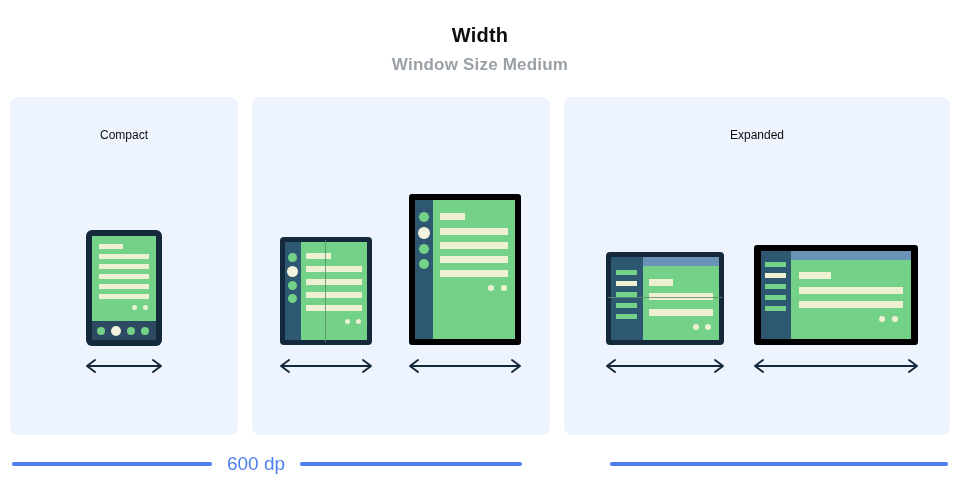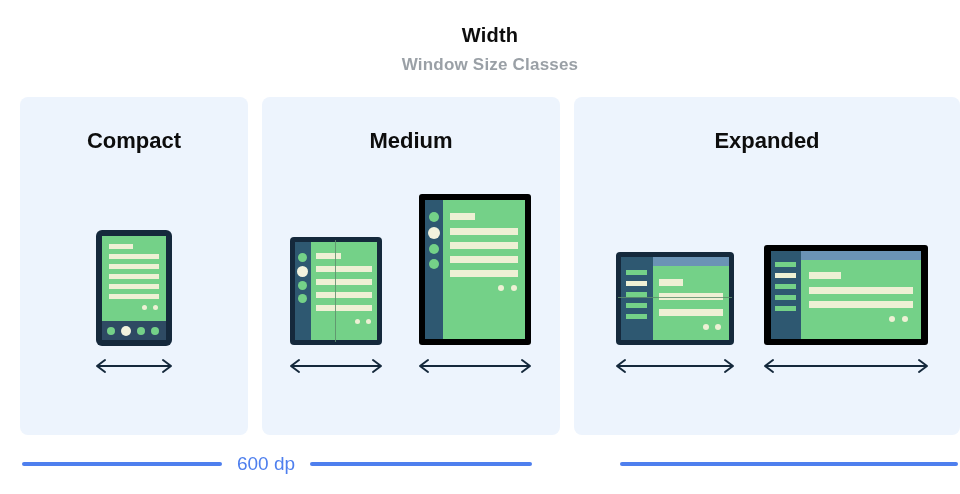--- a/index.html
+++ b/index.html
@@ -3,40 +3,40 @@
 <meta charset="utf-8">
 <style>
   html,body{margin:0;padding:0;}
   body{
     width:960px;height:494px;
     background:#ffffff;
     font-family:"Liberation Sans", sans-serif;
     overflow:hidden;
     position:relative;
   }
-  .stage{position:absolute;left:10px;top:0;width:856px;height:494px;}
+  .stage{position:absolute;left:0;top:0;width:856px;height:494px;}
 
   
   .title{
     position:absolute;left:0;top:24px;width:960px;text-align:center;
     font-size:20px;font-weight:bold;color:#0d0d0d;letter-spacing:.2px;
   }
   .subtitle{
     position:absolute;left:0;top:55px;width:960px;text-align:center;
     font-size:17px;font-weight:bold;color:#9aa0a6;letter-spacing:.2px;
   }
 
   
   .panel{
     position:absolute;top:97px;height:338px;
     background:#edf4fd;border-radius:8px;
   }
   .panel-label{
     position:absolute;top:31px;left:0;width:100%;text-align:center;
-    font-size:22px;font-weight:bold;color:#0d0d0d;
+    font-size:12px;font-weight:normal;color:#0d0d0d;
   }
   #panel-compact{left:10px;width:228px;}
   #panel-medium{left:252px;width:298px;}
   #panel-expanded{left:564px;width:386px;border-radius:8px;}
 
   
   .device{position:absolute;}
   .frame{position:absolute;left:0;top:0;width:100%;height:100%;box-sizing:border-box;}
   .screen{position:absolute;background:#74d188;overflow:hidden;}
   .rail{position:absolute;background:#2e5871;}
@@ -58,21 +58,21 @@
     position:absolute;top:453px;font-size:19px;font-weight:normal;color:#4e7fee;
     text-align:center;
   }
 </style>
 </head>
 <body>
 
 <div class="stage">
 
   <div class="title">Width</div>
-  <div class="subtitle">Window Size Classes</div>
+  <div class="subtitle">Window Size Medium</div>
 
   <div class="panel" id="panel-compact">
     <div class="panel-label">Compact</div>
 
     <div class="device" style="left:76px;top:133px;width:76px;height:116px;">
       <div class="frame" style="background:#15293c;border-radius:6px;"></div>
       <div class="screen" style="left:6px;top:6px;width:64px;height:85px;">
         <div class="bar" style="left:7px;top:8px;width:24px;height:5px;"></div>
         <div class="bar" style="left:7px;top:18px;width:50px;height:5px;"></div>
         <div class="bar" style="left:7px;top:28px;width:50px;height:5px;"></div>
@@ -93,21 +93,20 @@
     <div class="arrow" style="left:72px;top:260px;">
       <svg width="84" height="18" viewBox="0 0 84 18">
         <line x1="6" y1="9" x2="78" y2="9" stroke="#15293c" stroke-width="2"></line>
         <polyline points="13,3 5,9 13,15" fill="none" stroke="#15293c" stroke-width="2" stroke-linecap="round" stroke-linejoin="round"></polyline>
         <polyline points="71,3 79,9 71,15" fill="none" stroke="#15293c" stroke-width="2" stroke-linecap="round" stroke-linejoin="round"></polyline>
       </svg>
     </div>
   </div>
 
   <div class="panel" id="panel-medium">
-    <div class="panel-label">Medium</div>
 
     <div class="device" style="left:28px;top:140px;width:92px;height:108px;">
       <div class="frame" style="background:#15293c;border-radius:4px;"></div>
       <div class="rail" style="left:5px;top:5px;width:16px;height:98px;">
         <div class="circ" style="left:3px;top:11px;width:9px;height:9px;"></div>
         <div class="circ light" style="left:2px;top:24px;width:11px;height:11px;"></div>
         <div class="circ" style="left:3px;top:39px;width:9px;height:9px;"></div>
         <div class="circ" style="left:3px;top:52px;width:9px;height:9px;"></div>
       </div>
       <div class="screen" style="left:21px;top:5px;width:66px;height:98px;">

